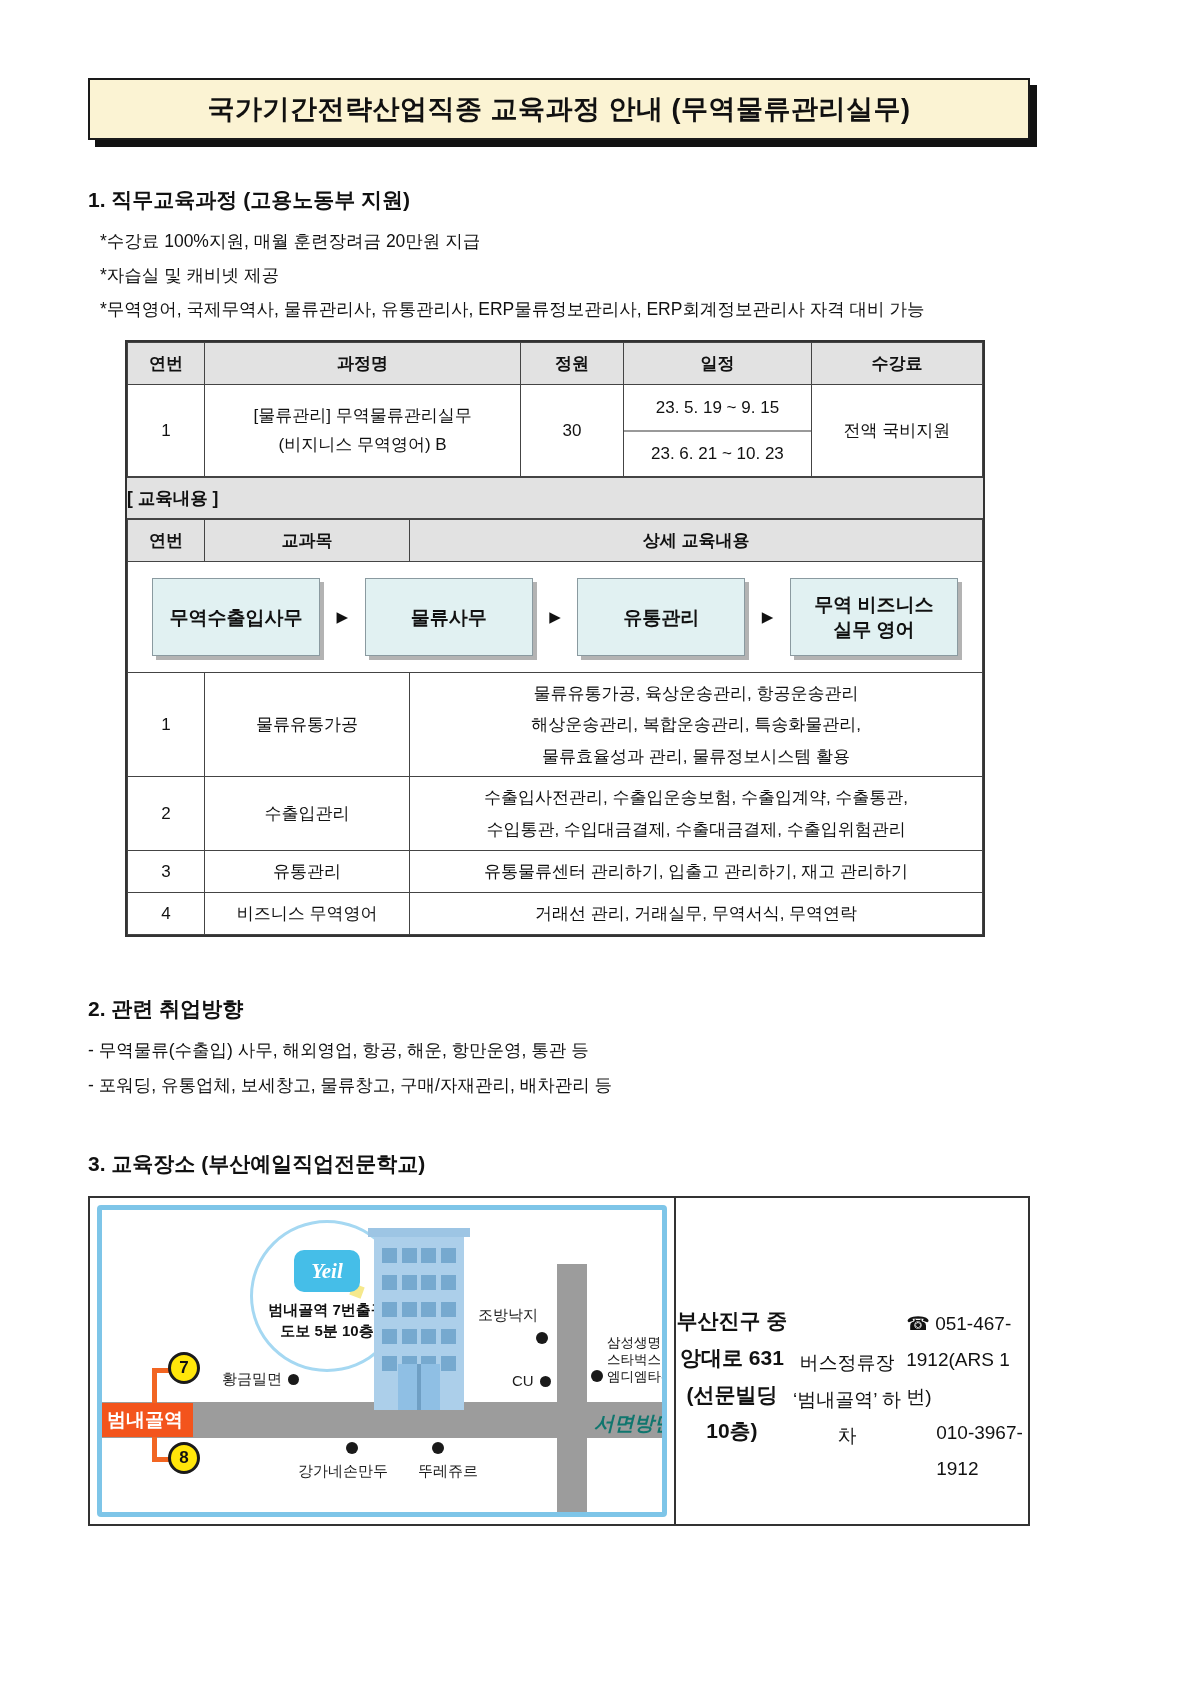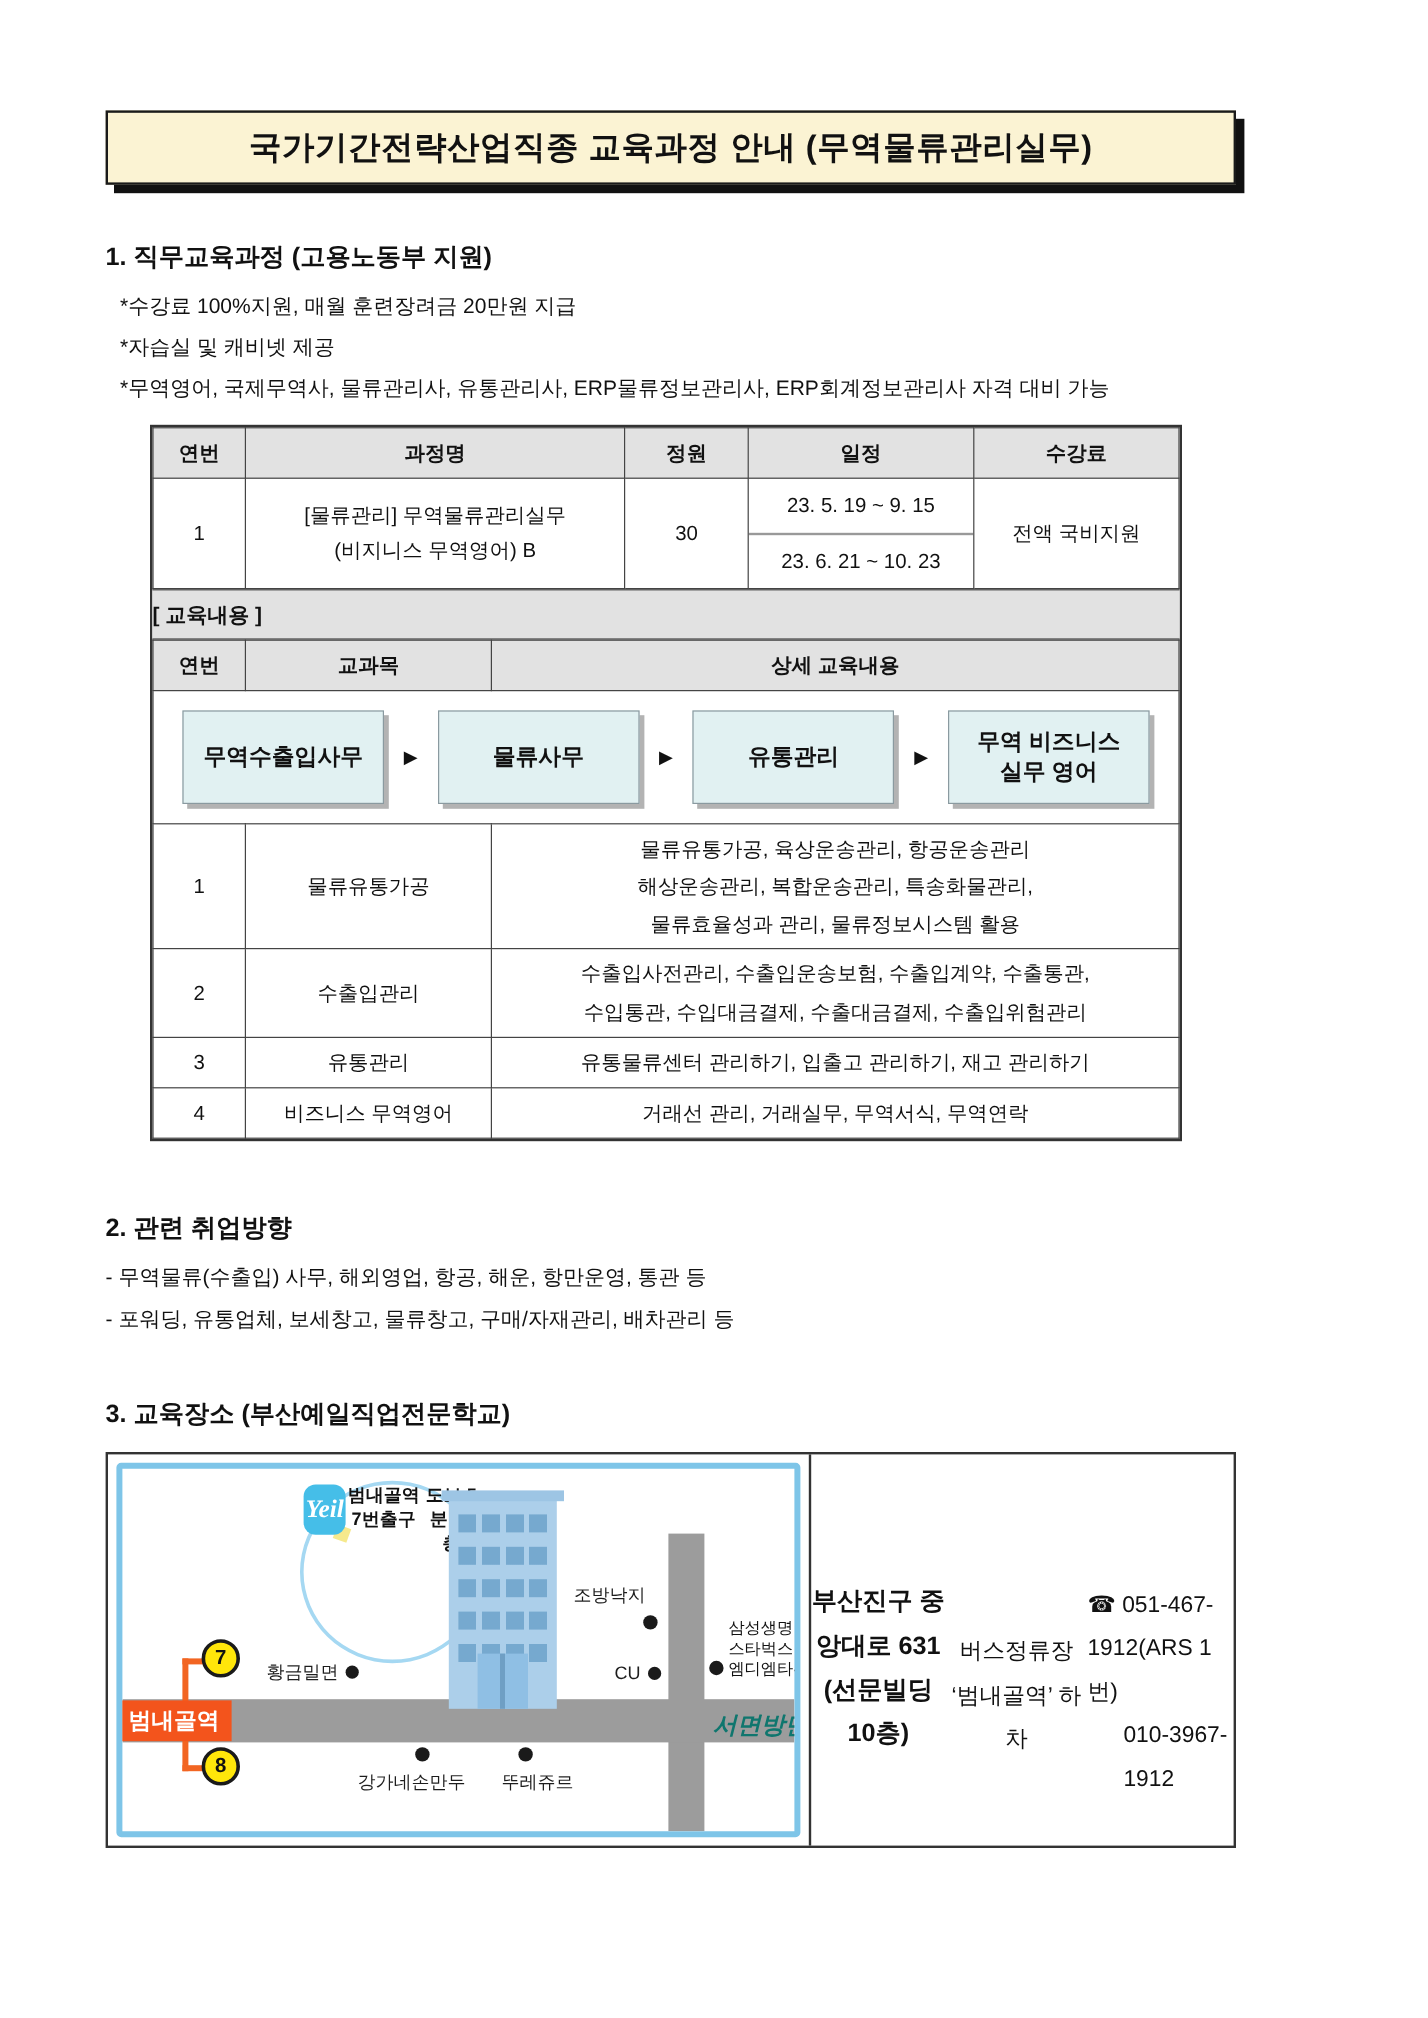--- a/index.html
+++ b/index.html
@@ -1,17 +1,17 @@
 <!DOCTYPE html>
 <html><head>
 <meta charset="utf-8">
 <style>
   * { box-sizing: border-box; margin: 0; padding: 0; }
   body { background: #ffffff; font-family: "Liberation Sans", sans-serif; color: #111; }
-  .page { position: relative; width: 1190px; height: 1574px; background: #fff; overflow: hidden; margin-top: 14px; }
+  .page { position: relative; width: 1190px; height: 1574px; background: #fff; overflow: hidden; }
   .content { position: absolute; left: 88px; top: 0; width: 942px; }
 
   
   .title-banner {
     margin-top: 78px; height: 62px; background: #FBF3D3;
     border: 2px solid #1a1a1a; box-shadow: 7px 7px 0 0 #111;
     display: flex; align-items: center; justify-content: center;
     font-size: 27px; font-weight: bold; letter-spacing: 0.5px;
   }
 
@@ -53,21 +53,21 @@
   .bottom-box { margin-top: 18px; display: flex; border: 2px solid #333; height: 330px; }
   .map-cell { flex: 0 0 584px; padding: 7px; }
   .info-cell { flex: 1; border-left: 2px solid #333; display: flex; flex-direction: row;
                align-items: center; padding-top: 32px; }
 
   
   .map { position: relative; width: 100%; height: 100%; border: 5px solid #7EC5E8;
          border-radius: 4px; background: #fff; overflow: hidden; }
   .yeil-circle { position: absolute; left: 148px; top: 10px; width: 154px; height: 152px;
                  border: 3px solid #A5D8F2; border-radius: 50%; background: #fff; z-index: 2;
-                 display: flex; justify-content: center; }
+                 display: flex; flex-direction: column; align-items: center; justify-content: center; }
   .yeil-logo { width: 66px; height: 42px; background: #45BEE8; border-radius: 10px; color: #fff;
                display: flex; align-items: center; justify-content: center; margin-bottom: 8px;
                font-family: "Liberation Serif", serif; font-style: italic; font-weight: bold; font-size: 21px;
                position: relative; }
   .yeil-logo::after { content: ""; position: absolute; right: -3px; bottom: -5px; width: 12px; height: 12px;
                       background: #F6E98C; transform: rotate(20deg); z-index: -1; }
   .circle-text { font-size: 15px; font-weight: bold; line-height: 1.35; text-align: center; }
   .building { position: absolute; left: 272px; top: 26px; width: 90px; height: 174px;
               background: #ACCFEA; z-index: 3; display: flex; flex-direction: column; padding-top: 12px; }
   .building::before { content: ""; position: absolute; top: -8px; left: -6px; right: -6px; height: 9px;

